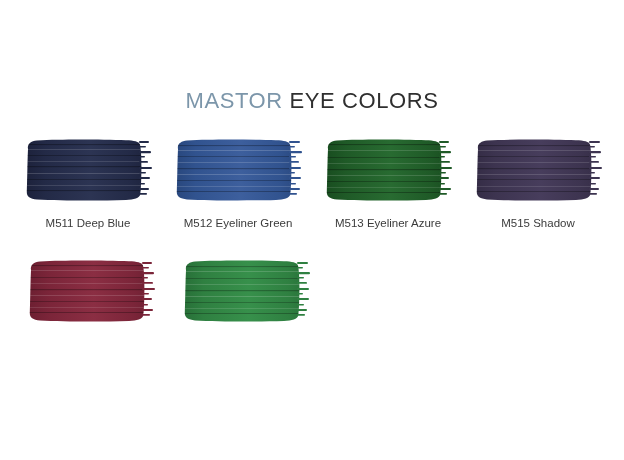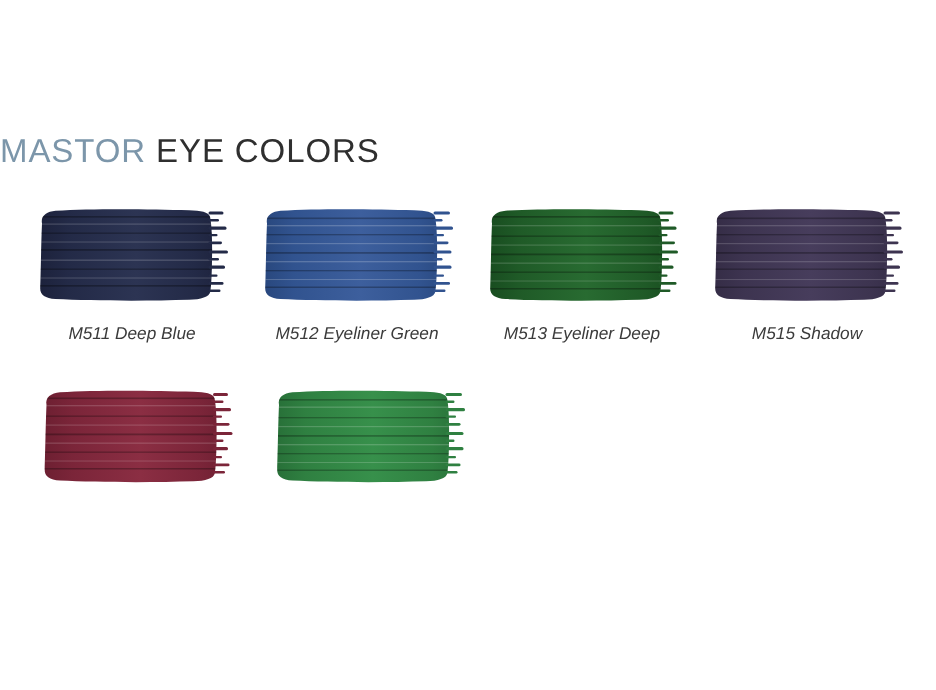--- a/index.html
+++ b/index.html
@@ -21,20 +21,21 @@
     height: 460px;
     background: #ffffff;
   }
 
   
   .title-wrap {
     position: absolute;
     top: 88px;
     left: 0;
     width: 624px;
+    text-align: center;
     white-space: nowrap;
   }
   .title {
     font-size: 22px;
     letter-spacing: 0.6px;
     font-weight: 400;
     line-height: 26px;
   }
   .title .brand {
     color: #7c96aa;
@@ -54,21 +55,20 @@
     display: flex;
     flex-direction: row;
   }
   .row-1 { margin-bottom: 29px; }
 
   .cell {
     width: 155px;
     display: flex;
     flex-direction: column;
     align-items: center;
-    font-style: italic;
   }
 
   .swatch-box {
     position: relative;
     width: 132px;
     height: 63px;
   }
 
   .swatch-svg {
     display: block;
@@ -247,21 +247,21 @@
               <rect x="117" y="23" width="11" height="1.8" rx="0.9"></rect>
               <rect x="117" y="29" width="13" height="2.0" rx="1"></rect>
               <rect x="117" y="34" width="7" height="1.6" rx="0.8"></rect>
               <rect x="117" y="39" width="10" height="2.1" rx="1"></rect>
               <rect x="117" y="45" width="6" height="1.5" rx="0.7"></rect>
               <rect x="117" y="50" width="12" height="1.9" rx="0.9"></rect>
               <rect x="117" y="55" width="8" height="1.7" rx="0.8"></rect>
             </g>
           </svg>
         </div>
-        <div class="swatch-label">M513 Eyeliner Deep</div>
+        <div class="swatch-label">M513 Eyeliner Azure</div>
       </div>
 
       <div class="cell">
         <div class="swatch-box">
           <svg class="swatch-svg" viewBox="0 0 132 63" preserveAspectRatio="none">
             <defs>
               <clipPath id="clip3">
                 <path d="M6,11 C5,6 9,3 15,2.5 C40,1 78,1.4 104,2.2 C112,2.4 117,3.4 118,6.5
                          C119,11 119.5,20 119.4,31 C119.3,42 119,52 118.2,56.5
                          C117.6,60 112,61.6 104,61.9 C76,62.8 38,62.6 15,61.4

